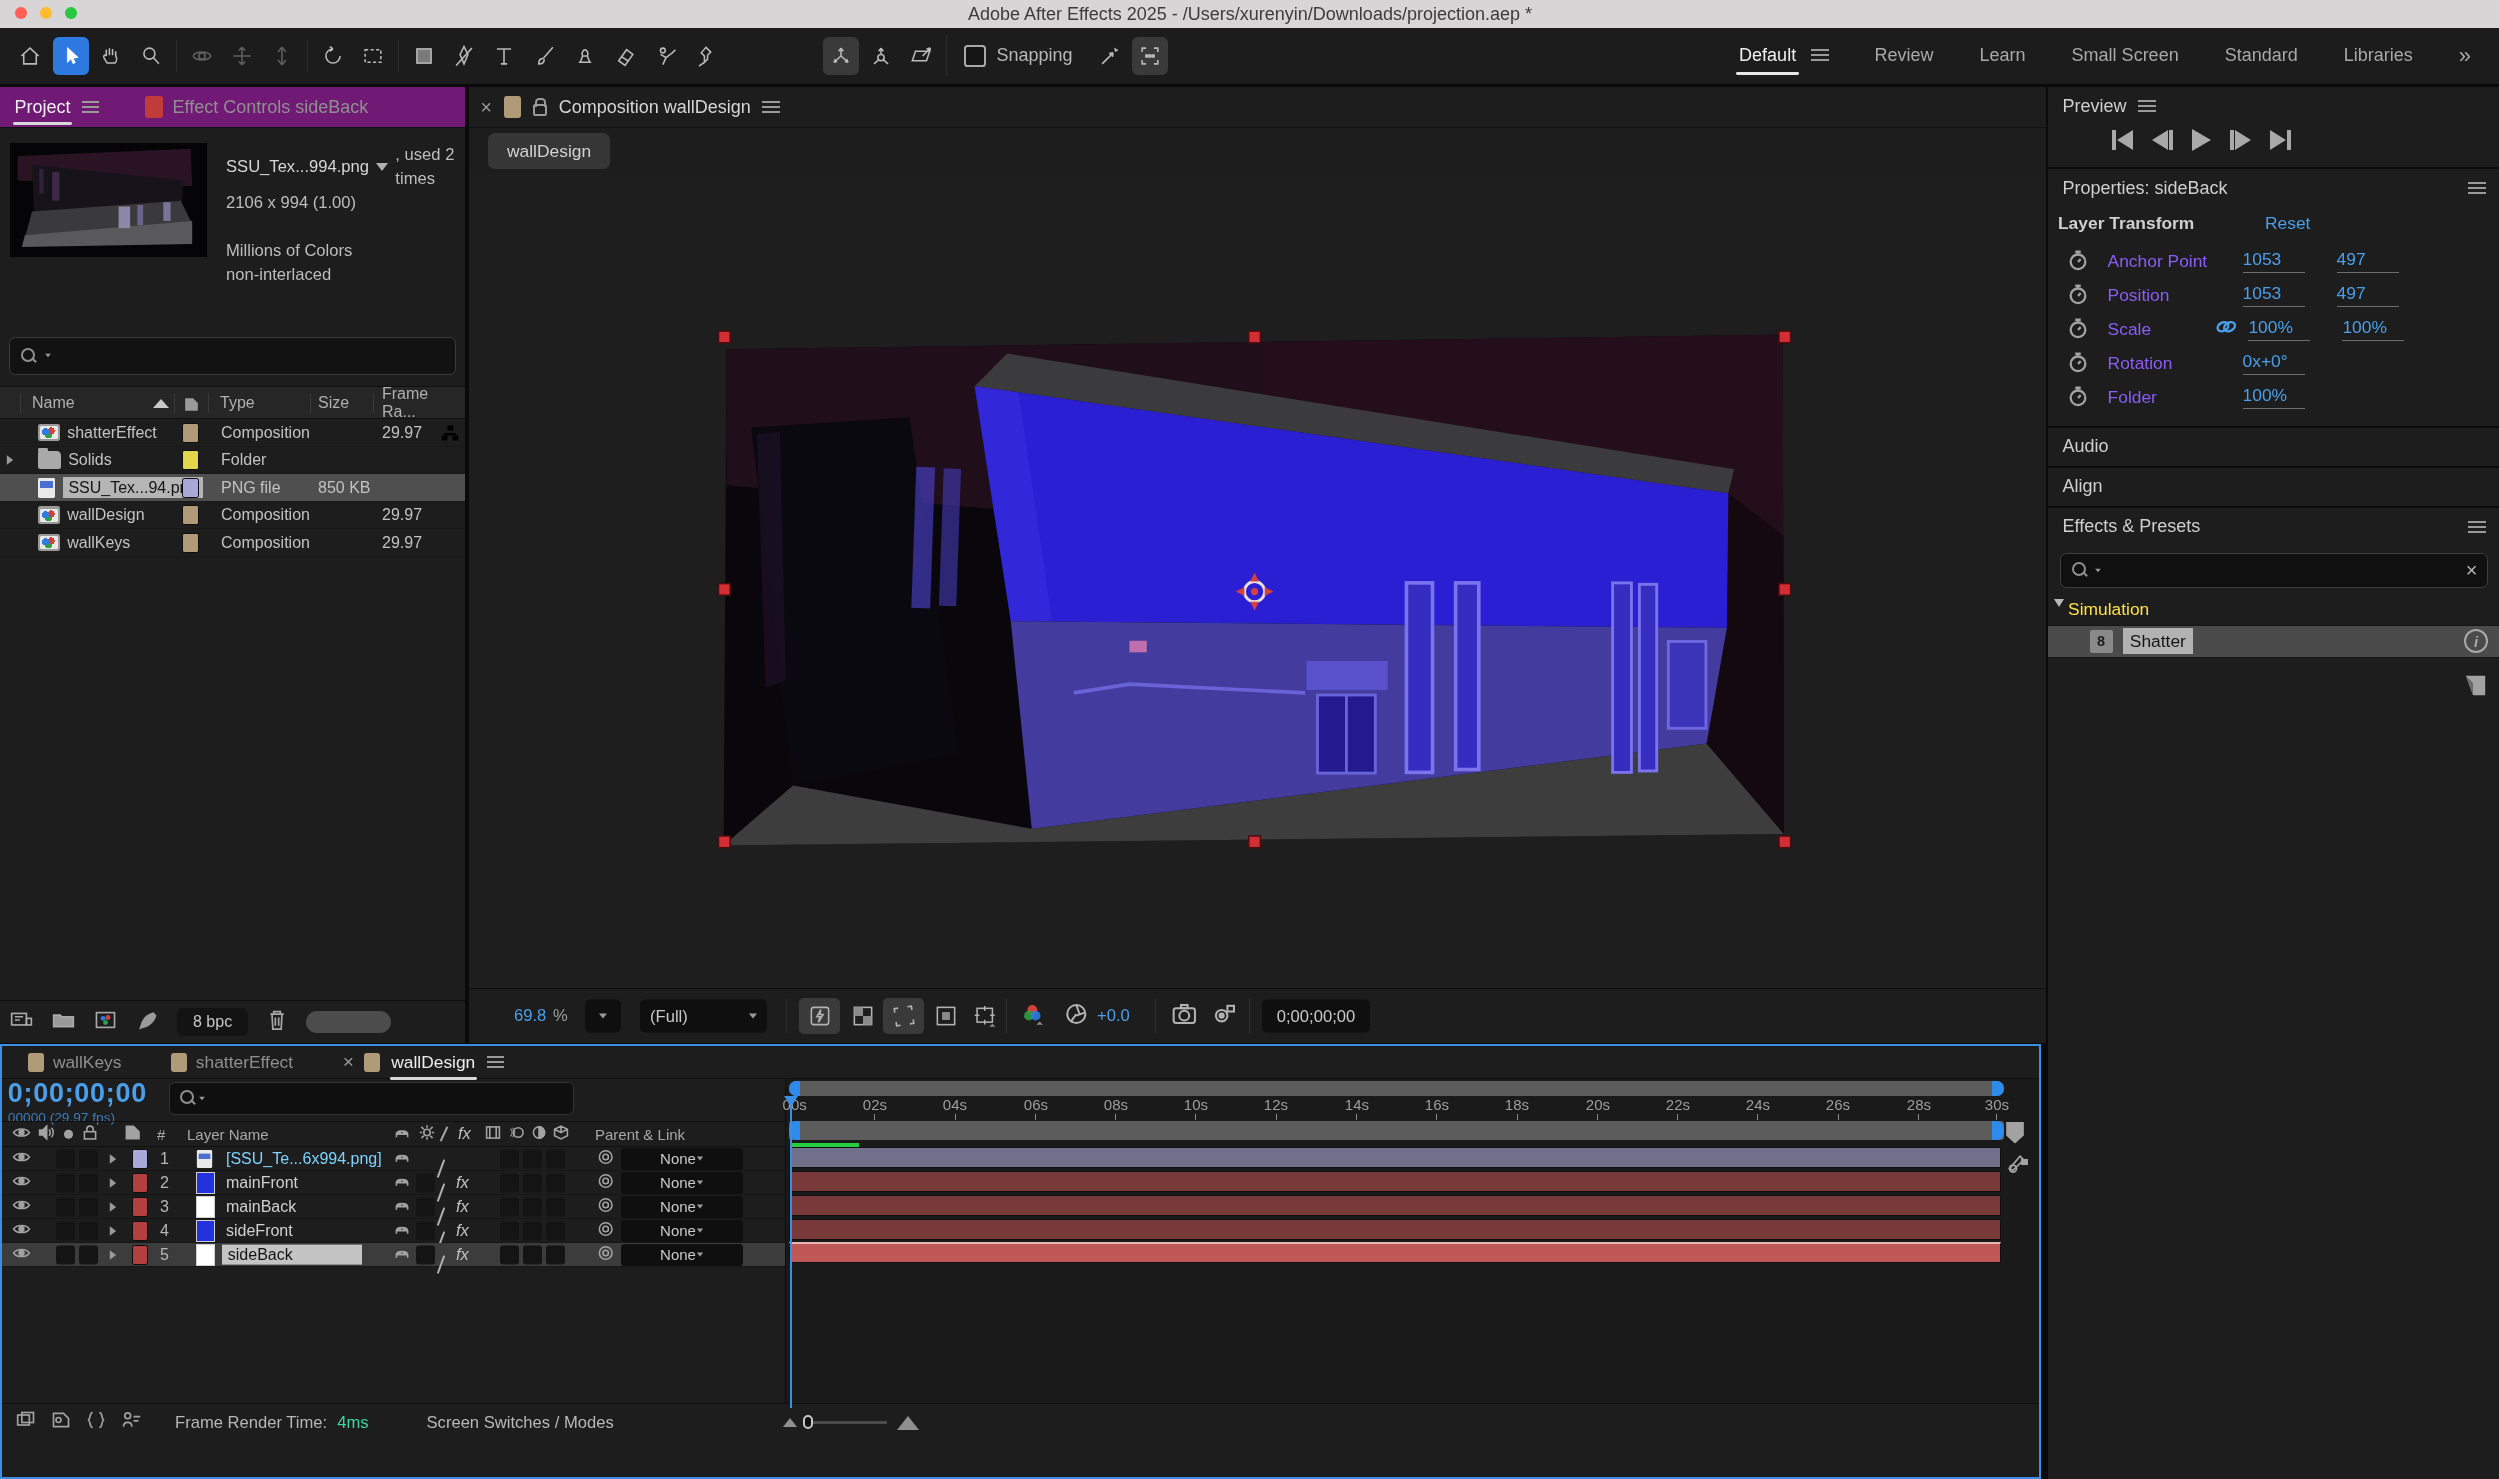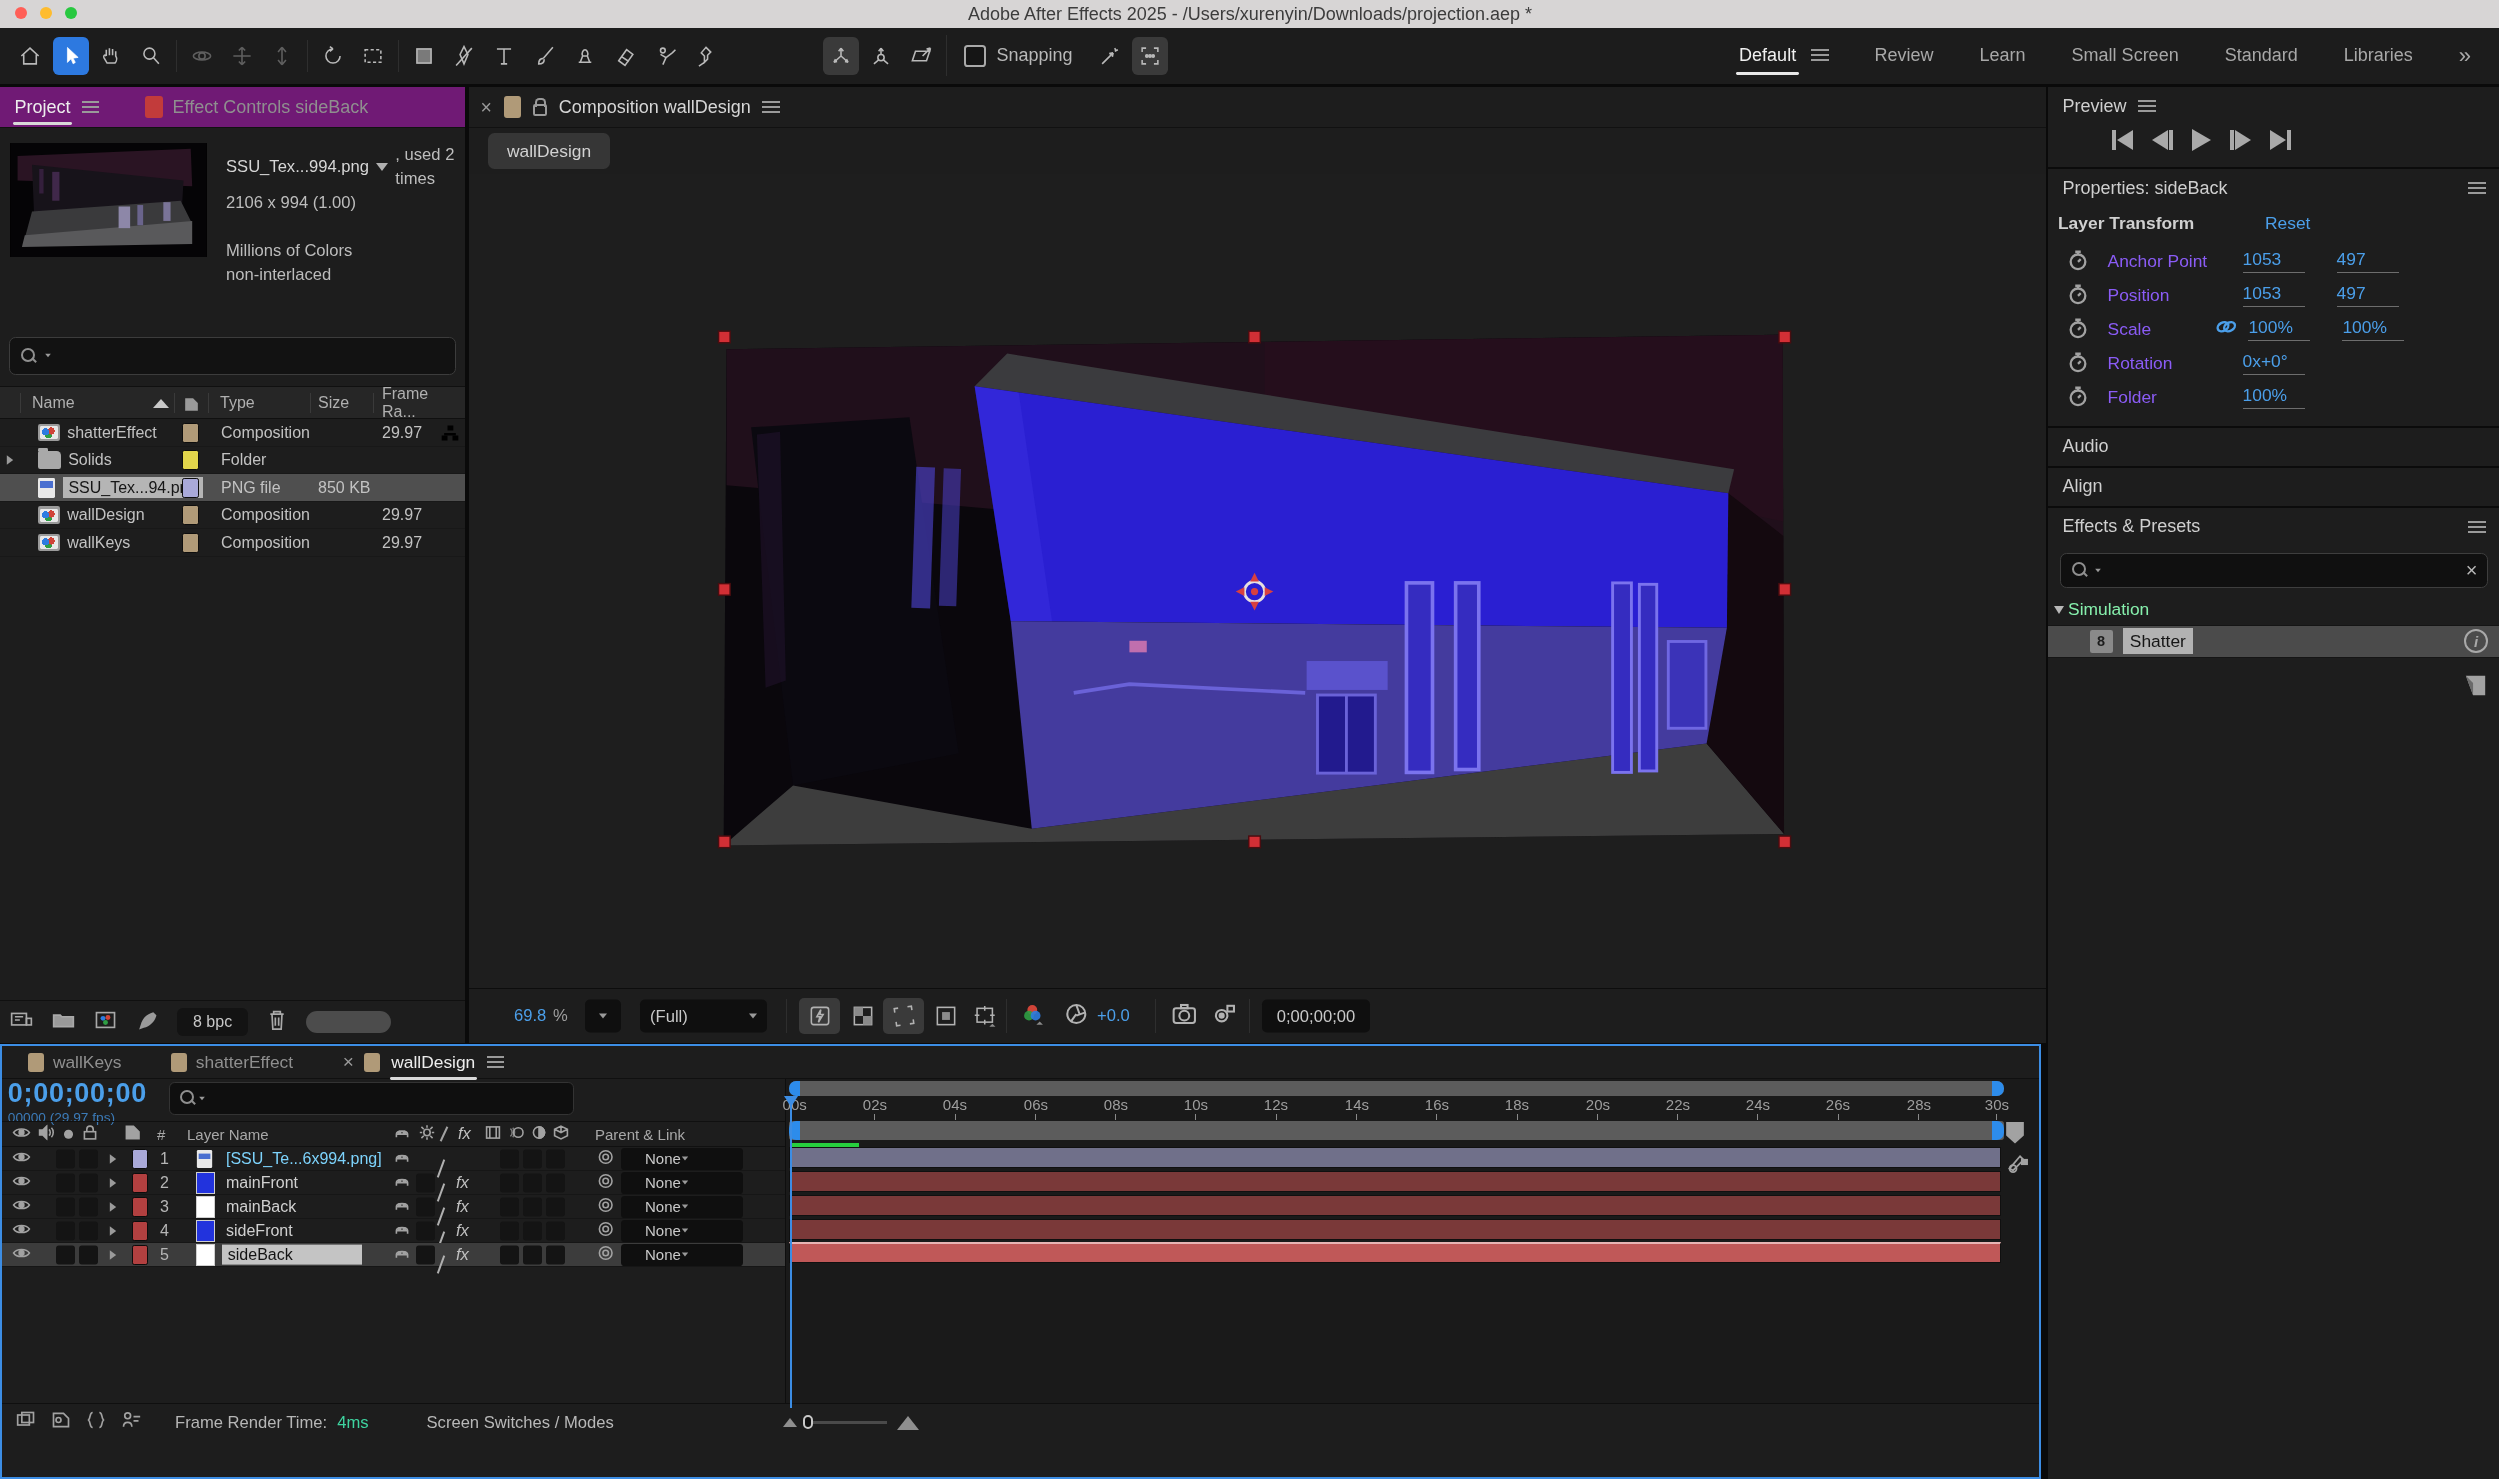--- a/index.html
+++ b/index.html
@@ -128,21 +128,21 @@
   #props .grouprow .glabel { color:#d0d0d0; font-weight:bold; width:207px; }
   #props .prop-row { display:flex; align-items:center; height:34px; font-size:17.4px; }
   .stopwatch { width:24.6px; height:24.6px; margin-left:19px; flex:none; }
   .stopwatch svg { stroke:#a2a2a2; fill:none; stroke-width:2.5; }
   .prop-label { color:#8b5cf6; width:135px; margin-left:16px; }
   .prop-val { color:#4b9fea; border-bottom:1.4px solid #6d6d6d; min-width:62px; margin-right:32px; padding-bottom:1.4px; }
   .link-ic { width:29px; margin-left:-29px; margin-right:5.8px; }
   .link-ic svg { stroke:#4b9fea; fill:none; stroke-width:3; }
   #fx-search { margin:7.2px 11.6px; height:35px; background:#101010; border:1.4px solid #3e3e3e; border-radius:6.5px;
     display:flex; align-items:center; padding:0 10px; justify-content:space-between; }
-  #fx-cat { display:flex; align-items:center; gap:4.3px; padding:4.3px 5.8px; color:#86efac; font-size:17.4px; }
+  #fx-cat { display:flex; gap:4.3px; padding:4.3px 5.8px; color:#fde047; font-size:17.4px; }
   .exp-caret { width:0; height:0; border-left:5.8px solid transparent; border-right:5.8px solid transparent;
     border-top:8px solid #b8b8b8; }
   #fx-row { height:33px; background:#4b4b4b; border-top:1.4px solid #151515; border-bottom:1.4px solid #151515;
     display:flex; align-items:center; padding:0 11.6px; gap:10px; }
   #fx-badge { width:23px; height:23px; background:#8a8a8a; color:#1c1c1c; font-weight:bold; font-size:14.5px;
     display:flex; align-items:center; justify-content:center; border-radius:2.2px; margin-left:30px; }
   #fx-name { background:#b2b2b2; color:#161616; padding:2.2px 7.2px; font-size:17.4px; }
   #fx-info { margin-left:auto; width:24.6px; height:24.6px; border:2.2px solid #a9a9a9; border-radius:50%;
     display:flex; align-items:center; justify-content:center; color:#a9a9a9; font-size:15px; font-style:italic; font-weight:bold; }
   #fx-corner { position:absolute; right:10px; margin-top:13px; width:29px; height:29px; }
@@ -165,21 +165,21 @@
   .tl-row.selected { background:#3c3c3c; }
   .hpos { position:absolute; top:50%; transform:translateY(-50%); }
   .well { width:19px; height:19px; background:#141414; border-radius:2.9px; }
   .eye-ic svg, .spk-ic svg, .lock2 svg, .tag-ic svg, .shy-ic svg, .cube-ic svg, .film-ic svg,
   .sun-ic svg, .mb-ic svg, .adj-ic svg, .spiral svg, .quill svg, .shield svg { stroke:#a2a2a2; fill:none; stroke-width:2; }
   .labelchip { width:16px; height:20px; border-radius:2.2px; border:0.7px solid #0c0c0c; }
   .swatch { width:19px; height:22px; border:1.4px solid #cfcfcf; }
   .slash { width:2.2px; height:19px; background:#b0b0b0; transform:rotate(20deg); }
   .fxtxt { font-style:italic; color:#c0c0c0; font-size:16.6px; }
   .pl-dd { width:122px; height:22px; background:#0f0f0f; border-radius:3.6px; display:flex; align-items:center;
-    justify-content:flex-start; padding:0 24px; color:#c9c9c9; font-size:15px; }
+    justify-content:center; padding:0 1px; color:#c9c9c9; font-size:15px; }
   .namehl { background:#c4c4c4; color:#141414; padding:1.4px 69px 1.4px 5.8px; }
   #tl-graph { position:absolute; left:783px; top:0; right:0; height:100%; border-left:1.4px solid #0e0e0e; background:#1a1a1a; }
   #nav-bar { position:absolute; left:2.9px; top:2.2px; width:1215px; height:14.5px; background:#5c5c5c; border-radius:7.2px; }
   #nav-bar::before, #nav-bar::after, #work-bar::before, #work-bar::after { content:""; position:absolute; top:0; bottom:0; width:11.6px; background:#2d8ceb; }
   #nav-bar::before, #work-bar::before { left:0; border-radius:7.2px 0 0 7.2px; }
   #nav-bar::after, #work-bar::after { right:0; border-radius:0 7.2px 7.2px 0; }
   #ruler { position:absolute; left:2.9px; top:17.4px; width:1222px; height:23px; color:#9e9e9e; font-size:15px; }
   #ruler .tick { position:absolute; top:0; transform:translateX(-50%); }
   #ruler .tickmark { position:absolute; top:17.4px; width:1.4px; height:5.8px; background:#8a8a8a; }
   #work-bar { position:absolute; left:2.9px; top:42px; width:1215px; height:19px; background:#5c5c5c; border-radius:2.9px; }

